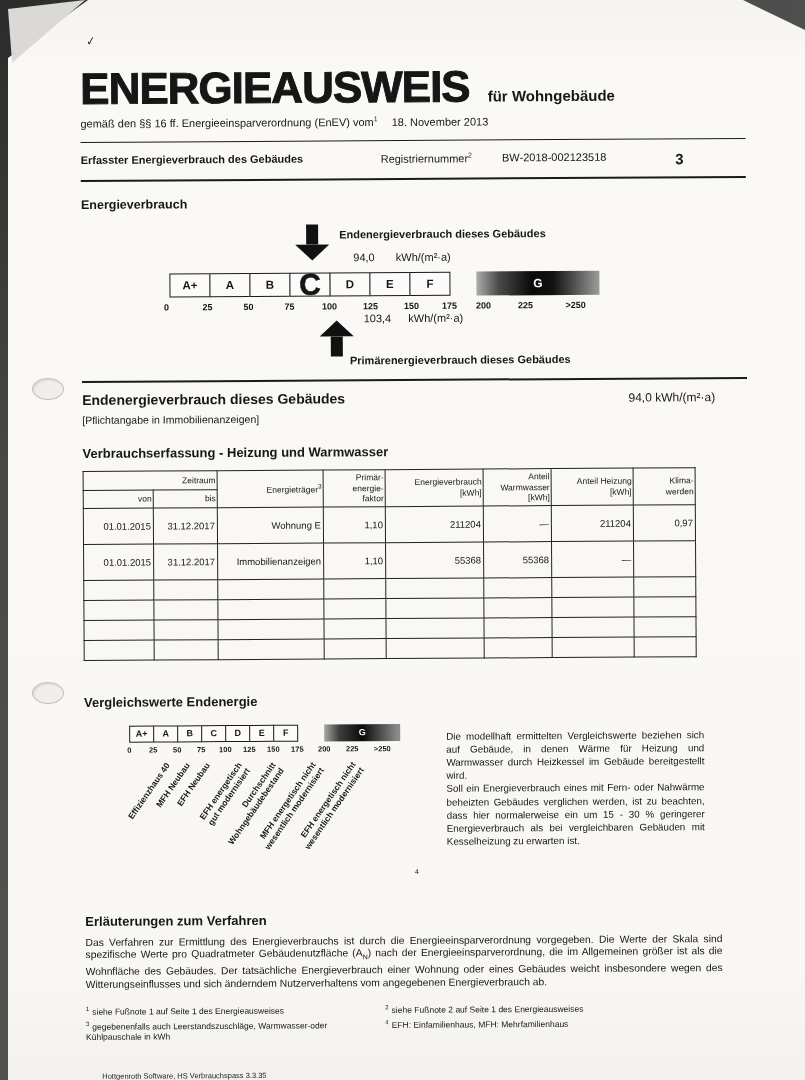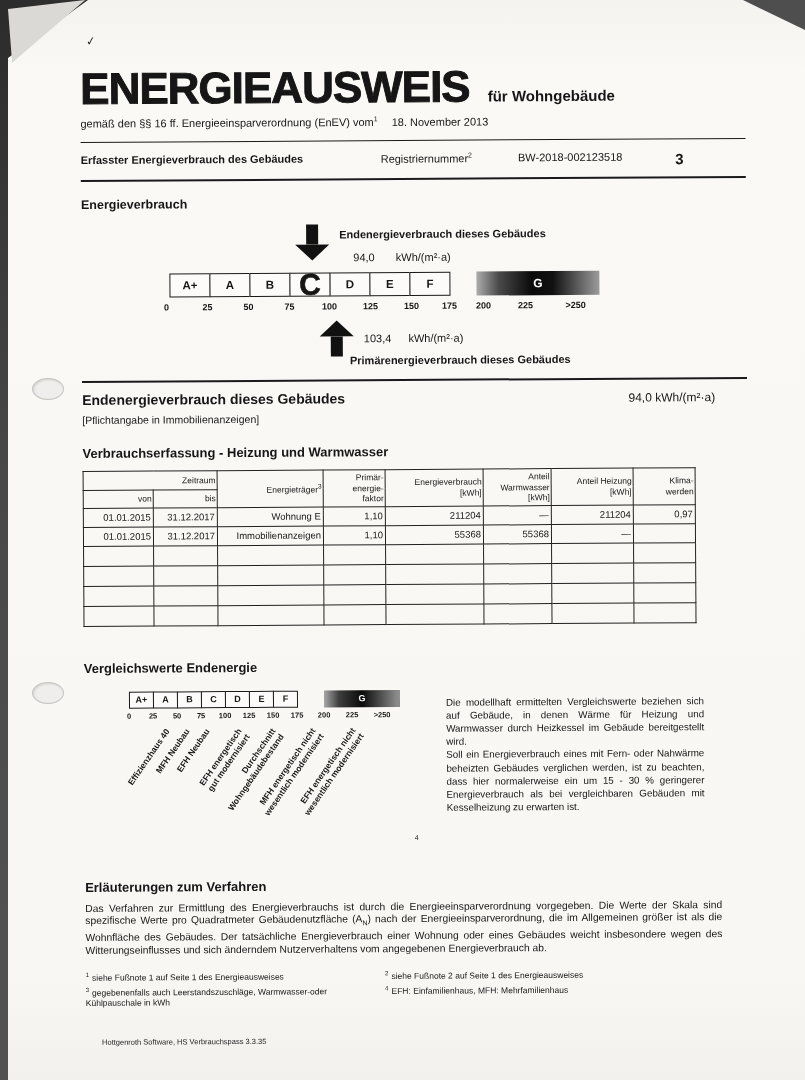--- a/index.html
+++ b/index.html
@@ -40,38 +40,38 @@
   .law-date { margin-left:14px; }
   .rule { height:1.5px; background:#1a1a1a; border:0; margin-right:-28px; }
   .rule.thick { height:2.5px; }
   .rule.r1 { margin-top:12px; }
 
   
   .doc-header { display:flex; align-items:flex-start; padding:11px 0 9px; font-size:11px; }
   .doc-header .dh-title { font-weight:bold; width:292px; }
   .doc-header .dh-reg { margin-left:8px; }
   .doc-header .dh-reg sup { font-size:7px; }
-  .doc-header .dh-regval { margin-left:46px; }
+  .doc-header .dh-regval { margin-left:30px; }
   .doc-header .dh-page { margin-left:auto; margin-right:34px; font-size:15px; font-weight:bold; }
 
   .sec-h { font-weight:bold; }
   .sec-h.ev { font-size:12.5px; margin-top:16px; }
 
   
   .diagram { position:relative; height:155px; margin-top:14px; font-size:11px; }
   .arrow-down, .arrow-up { position:absolute; width:34px; }
   .arrow-down { left:214px; top:0; }
   .arrow-up   { left:238px; top:96px; }
   .a-shaft { width:12px; height:20px; background:#111; margin:0 auto; }
   .a-head-down { width:0; height:0; border-left:17px solid transparent; border-right:17px solid transparent; border-top:16px solid #111; }
   .a-head-up   { width:0; height:0; border-left:17px solid transparent; border-right:17px solid transparent; border-bottom:16px solid #111; }
   .end-label  { position:absolute; left:258px; top:4px;  font-weight:bold; }
   .end-value  { position:absolute; left:272px; top:27px; }
   .end-value .v { margin-right:18px;margin-top:42px; }
-  .prim-value { position:absolute; left:282px; top:108px; }
+  .prim-value { position:absolute; left:282px; top:88px; }
   .prim-value .v { margin-right:14px; }
   .prim-label { position:absolute; left:268px; top:130px; font-weight:bold; }
   .scale-bar { position:absolute; left:88px; top:48px; display:flex; height:24px; }
   .sbox { width:41px; border:1px solid #1a1a1a; margin-left:-1px; display:flex; align-items:center; justify-content:center;
           font-size:11.5px; font-weight:bold; background:#fcfbf9; overflow:visible; }
   .sbox:first-child { margin-left:0; }
   .sbox.big { font-size:30px; line-height:1; z-index:2; -webkit-text-stroke:0.5px #111; }
   .sgrad { width:123px; margin-left:26px; display:flex; align-items:center; justify-content:center;
            color:#fff; font-weight:bold; font-size:12px;
            background:linear-gradient(90deg,#adadad,#4a4a4a 18%,#0a0a0a 45%,#111 62%,#8a8a8a 95%,#9b9b9b); }
@@ -84,21 +84,21 @@
   .end-row .val { font-size:12px; margin-right:4px; }
   .pflicht { font-size:10.5px; margin-top:6px; }
 
   .sec-h.tbl { font-size:13px; margin-top:20px; }
 
   
   table.vtab { border-collapse:collapse; margin-top:10px; font-size:9.5px; }
   table.vtab th, table.vtab td { border:1px solid #222; font-weight:normal; text-align:right; vertical-align:middle; }
   table.vtab th { font-size:8.5px; line-height:10.5px; padding:2px 1px; white-space:pre-line; }
   table.vtab th sup, .sec-h sup { font-size:6.5px; }
-  table.vtab td { height:19px; padding:1px 2px; }
+  table.vtab td { height:36px; padding:1px 2px; }
   table.vtab tr.empty td { height:20px; }
   th.zeitraum { border-bottom:1px solid #222; }
   th.vonbis { height:18px; }
 
   
   .sec-h.cmp { font-size:13px; margin-top:34px; }
   .cmp-area { position:relative; height:172px; margin-top:12px; }
   .cscale { position:absolute; left:45px; top:4px; display:flex; height:17px; }
   .cbox { width:25px; border:1px solid #1a1a1a; margin-left:-1px; display:flex; align-items:center; justify-content:center;
           font-size:9px; font-weight:bold; background:#fcfbf9; }

